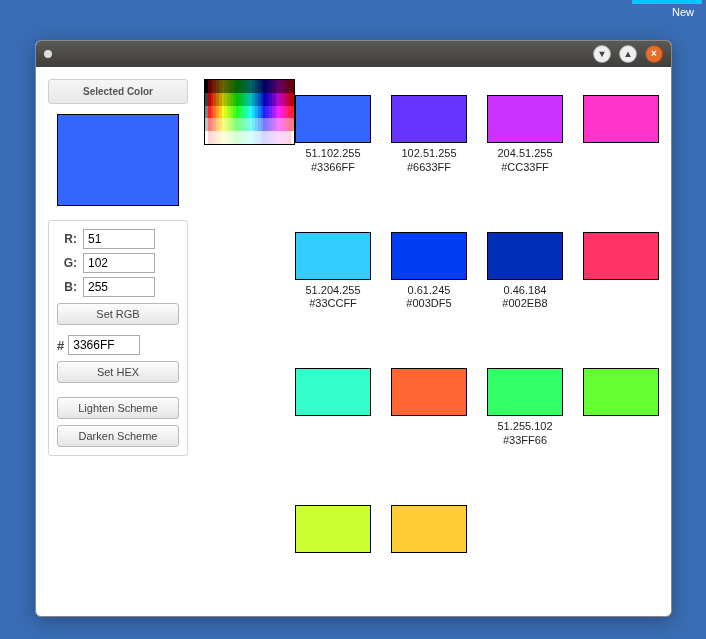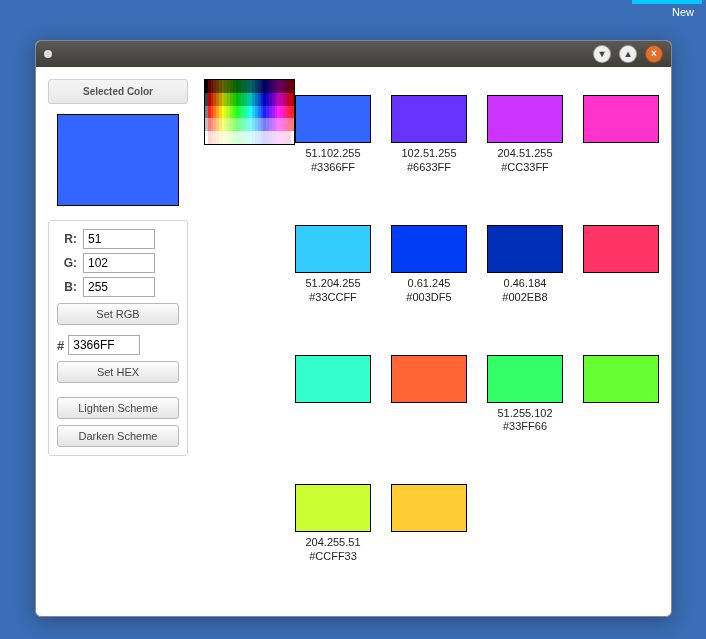--- a/index.html
+++ b/index.html
@@ -440,21 +440,20 @@
           </div>
           <div class="scheme-cell">
             <div class="scheme-sw" style="background: rgb(51, 255, 102);"></div>
             <div class="scheme-txt">51.255.102<br>#33FF66</div>
           </div>
           <div class="scheme-cell">
             <div class="scheme-sw" style="background: rgb(102, 255, 51);"></div>
           </div>
           <div class="scheme-cell">
             <div class="scheme-sw" style="background: rgb(204, 255, 51);"></div>
-            <div class="scheme-txt">204.255.51<br>#CCFF33</div>
           </div>
           <div class="scheme-cell">
             <div class="scheme-sw" style="background: rgb(255, 204, 51);"></div>
           </div>
         </div>
     </div>
   </div>
 </div>
 
 </body></html>

